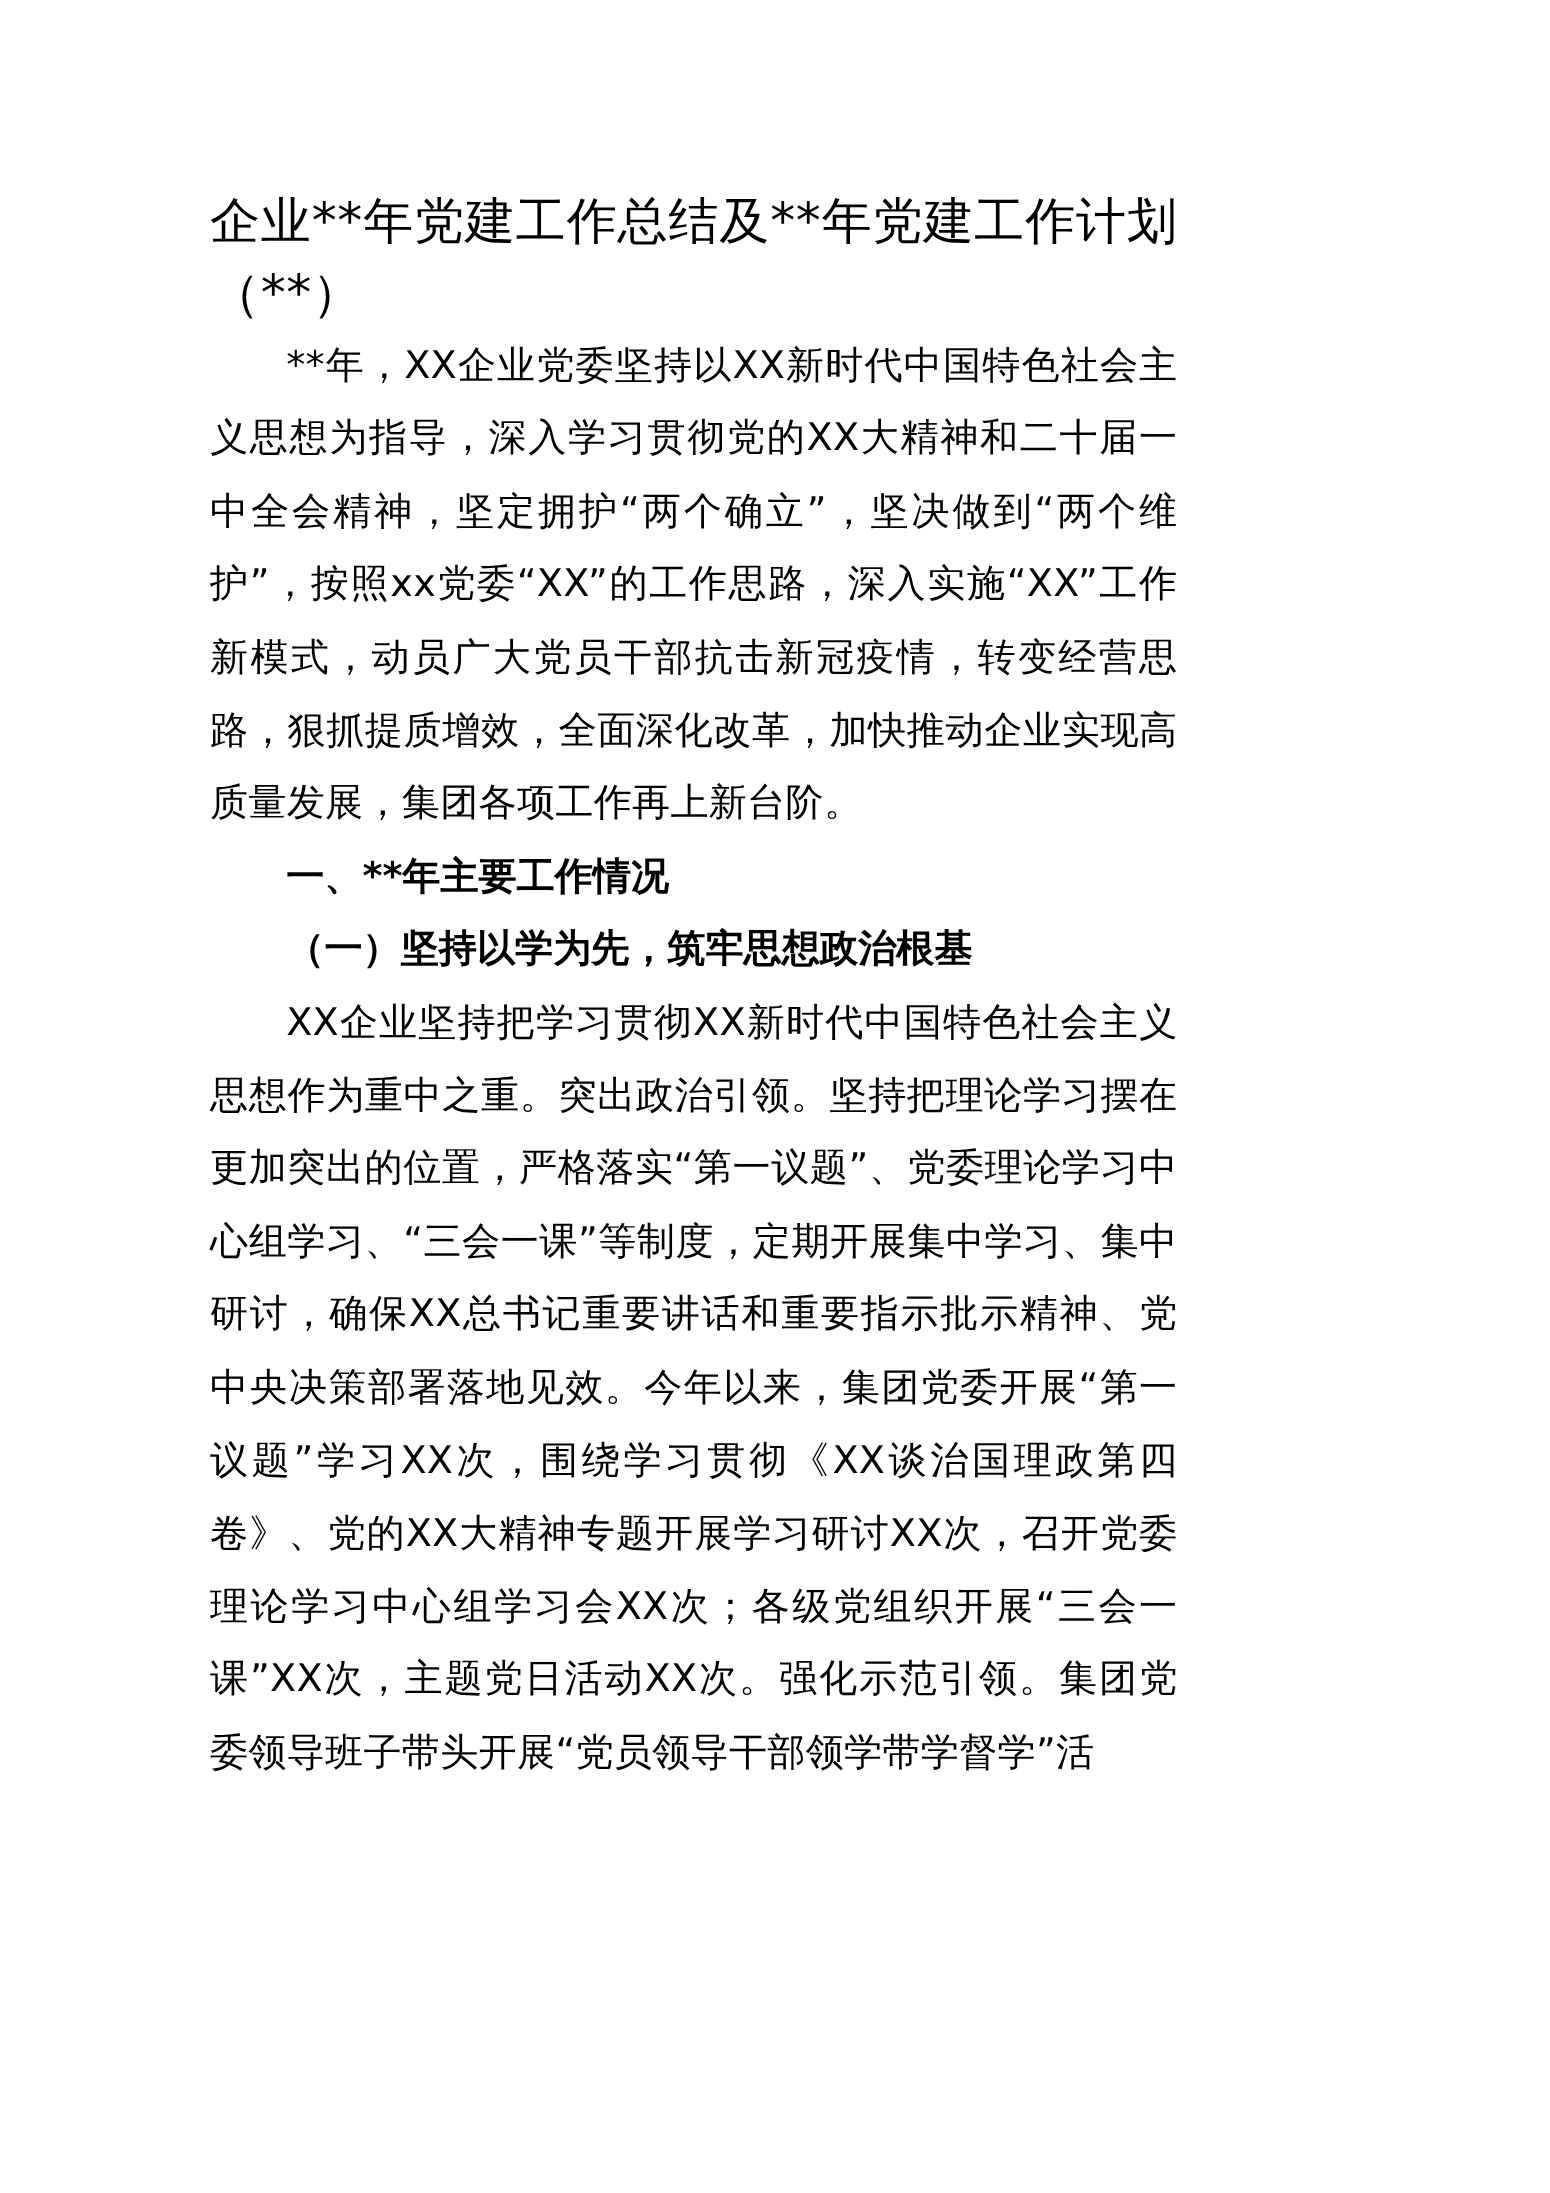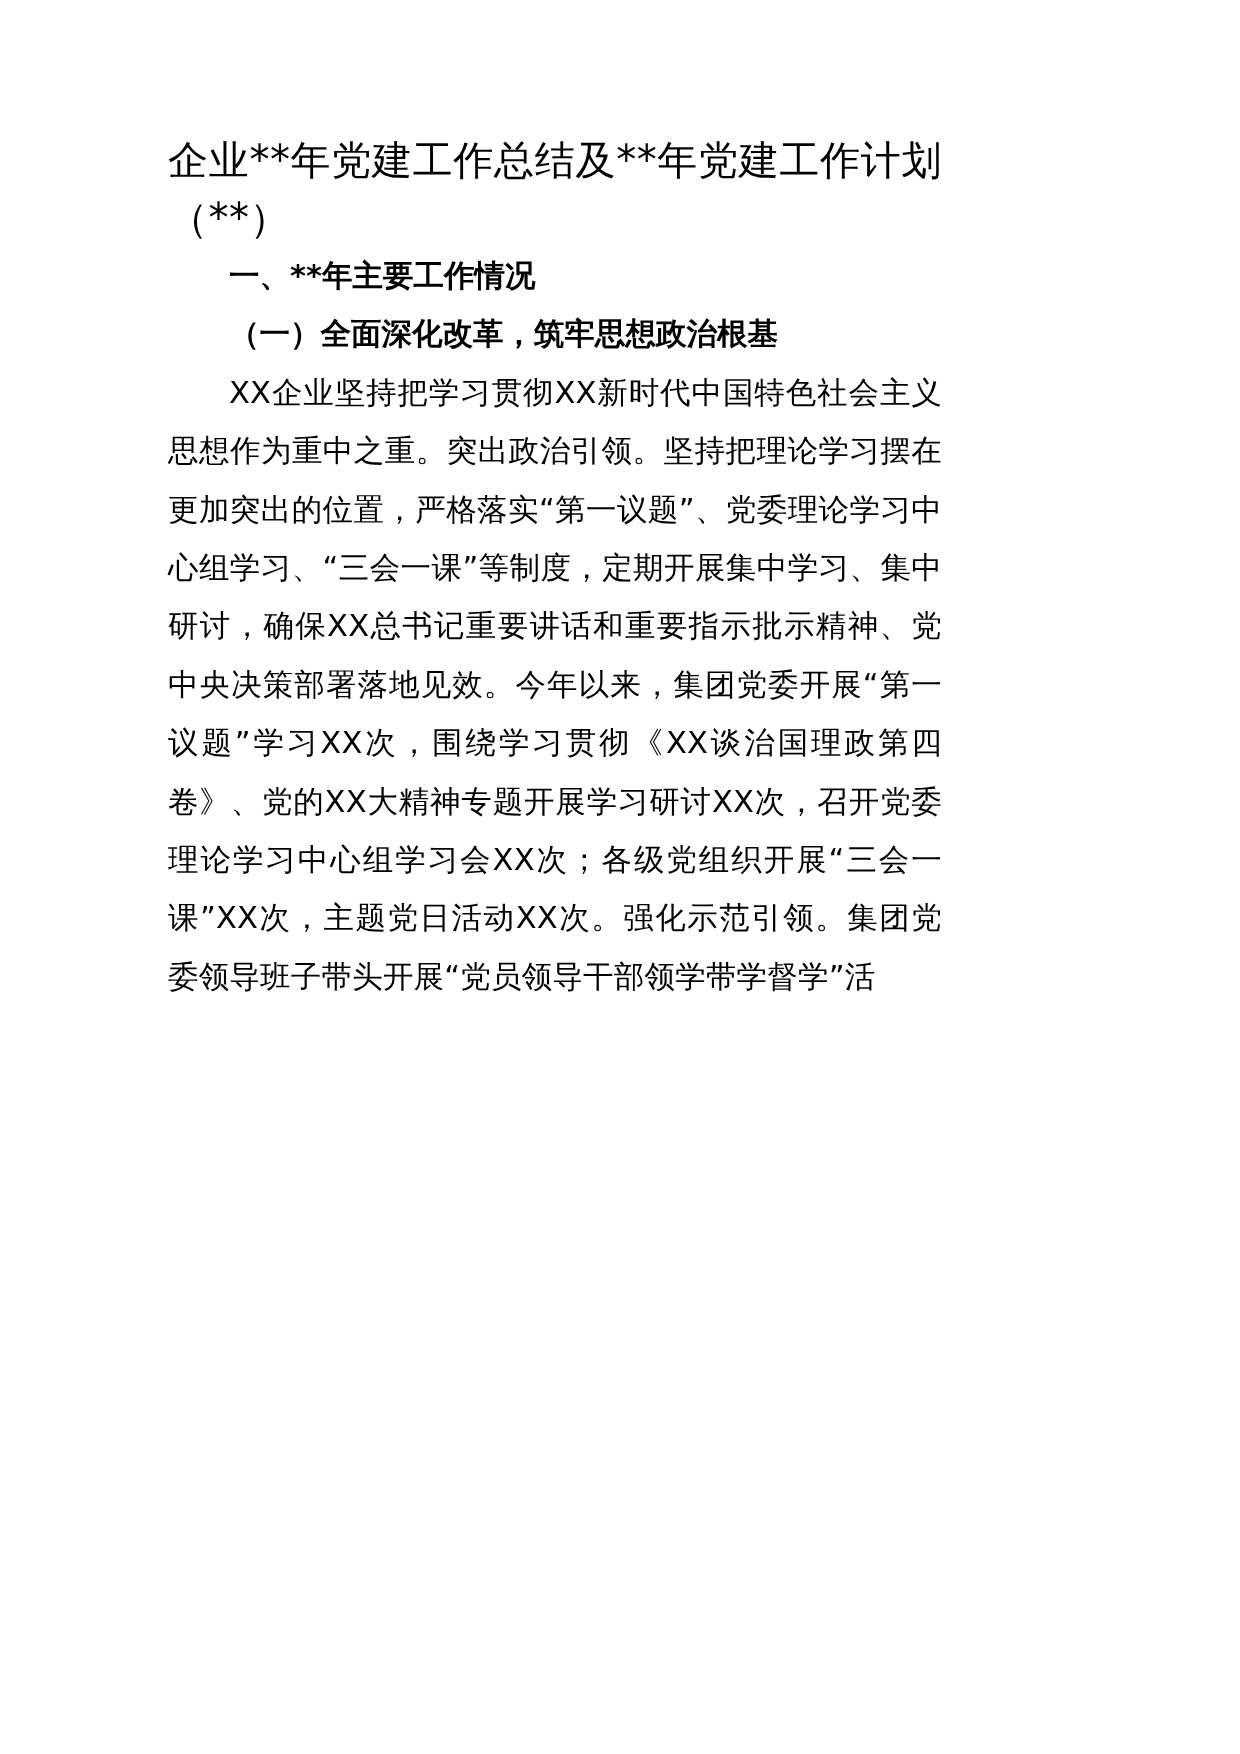--- a/index.html
+++ b/index.html
@@ -11,21 +11,21 @@
       width: 1240px;
       height: 1754px;
       position: relative;
       overflow: hidden;
       font-family: "DejaVu Sans", "Liberation Sans", sans-serif;
       color: #000000;
     }
     .page {
       position: absolute;
       left: 168px;
-      top: 131px;
+      top: 148px;
       width: 774px;
     }
     .title {
       font-size: 40px;
       line-height: 58px;
       margin: 0;
       font-weight: normal;
       letter-spacing: 0.5px;
       text-align: justify;
     }
@@ -52,19 +52,20 @@
       text-indent: 61px;
       font-weight: bold;
     }
   </style>
 </head>
 <body>
 
 <div class="page">
   <h1 class="title">企业**年党建工作总结及**年党建工作计划（**）</h1>
 
+  <p class="para">**年，XX企业党委坚持以XX新时代中国特色社会主义思想为指导，深入学习贯彻党的XX大精神和二十届一中全会精神，坚定拥护“两个确立”，坚决做到“两个维护”，按照xx党委“XX”的工作思路，深入实施“XX”工作新模式，动员广大党员干部抗击新冠疫情，转变经营思路，狠抓提质增效，全面深化改革，加快推动企业实现高质量发展，集团各项工作再上新台阶。</p>
 
   <p class="heading1">一、**年主要工作情况</p>
 
-  <p class="heading2">（一）全面深化改革，筑牢思想政治根基</p>
+  <p class="heading2">（一）坚持以学为先，筑牢思想政治根基</p>
 
   <p class="para">XX企业坚持把学习贯彻XX新时代中国特色社会主义思想作为重中之重。突出政治引领。坚持把理论学习摆在更加突出的位置，严格落实“第一议题”、党委理论学习中心组学习、“三会一课”等制度，定期开展集中学习、集中研讨，确保XX总书记重要讲话和重要指示批示精神、党中央决策部署落地见效。今年以来，集团党委开展“第一议题”学习XX次，围绕学习贯彻《XX谈治国理政第四卷》、党的XX大精神专题开展学习研讨XX次，召开党委理论学习中心组学习会XX次；各级党组织开展“三会一课”XX次，主题党日活动XX次。强化示范引领。集团党委领导班子带头开展“党员领导干部领学带学督学”活</p>
 </div>
 
 </body></html>

